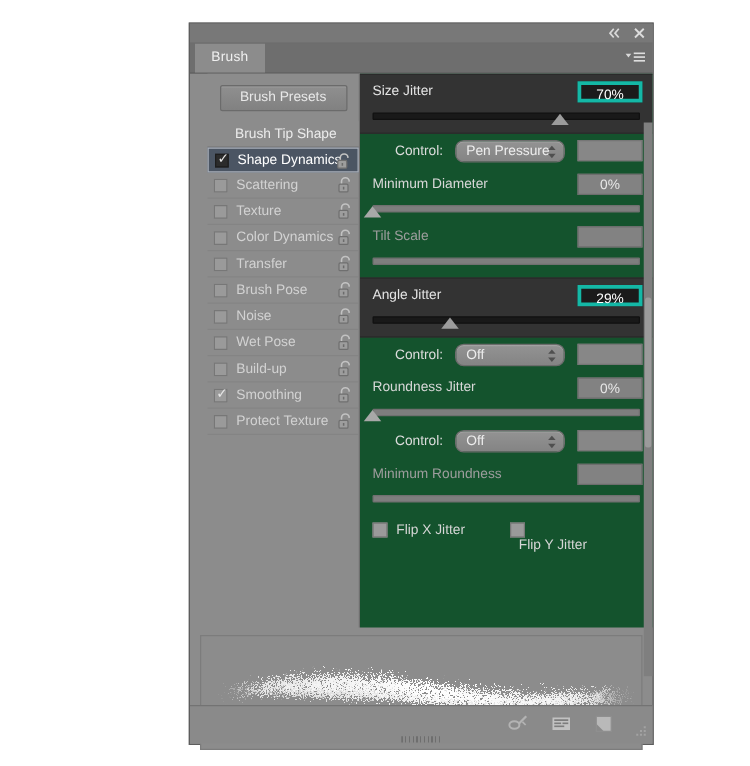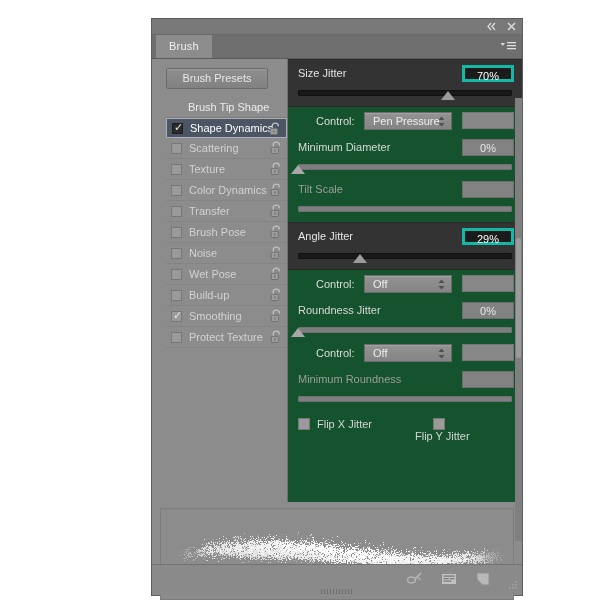--- a/index.html
+++ b/index.html
@@ -103,21 +103,21 @@
     height: 443px;
     background: #8c8c8c;
     border-right: 1px solid #6f6f6f;
     box-sizing: border-box;
   }
 
   .presets-wrap {
     height: 38px;
     display: flex;
     align-items: center;
-    justify-content: flex-start;
+    justify-content: center;
   }
   .presets-btn {
     width: 100px;
     height: 19px;
     line-height: 19px;
     text-align: center;
     font-size: 11px;
     color: #e8e8e8;
     background: linear-gradient(#8f8f8f, #818181);
     border: 1px solid #6b6b6b;
@@ -291,21 +291,21 @@
     font-size: 11px;
     color: #dddddd;
   }
   .select {
     position: absolute;
     left: 76px;
     width: 88px;
     height: 18px;
     background: linear-gradient(#939393, #848484);
     border: 1px solid #6c6c6c;
-    border-radius: 0;
+    border-radius: 7px;
     box-sizing: border-box;
     cursor: pointer;
     box-shadow: inset 0 1px 0 rgba(255,255,255,.14);
   }
   .select .stext {
     position: absolute;
     left: 8px;
     top: 0;
     line-height: 17px;
     font-size: 11px;
@@ -329,21 +329,21 @@
   }
 
   
   .cbrow {
     position: relative;
     height: 21px;
   }
   .cbitem {
     position: absolute;
     display: flex;
-    align-items: center;
+    align-items: flex-start;
     cursor: pointer;
   }
   .cbitem .box {
     width: 12px;
     height: 12px;
     background: #9a9a9a;
     border: 1px solid #787878;
     box-sizing: border-box;
   }
   .cbitem .t {

